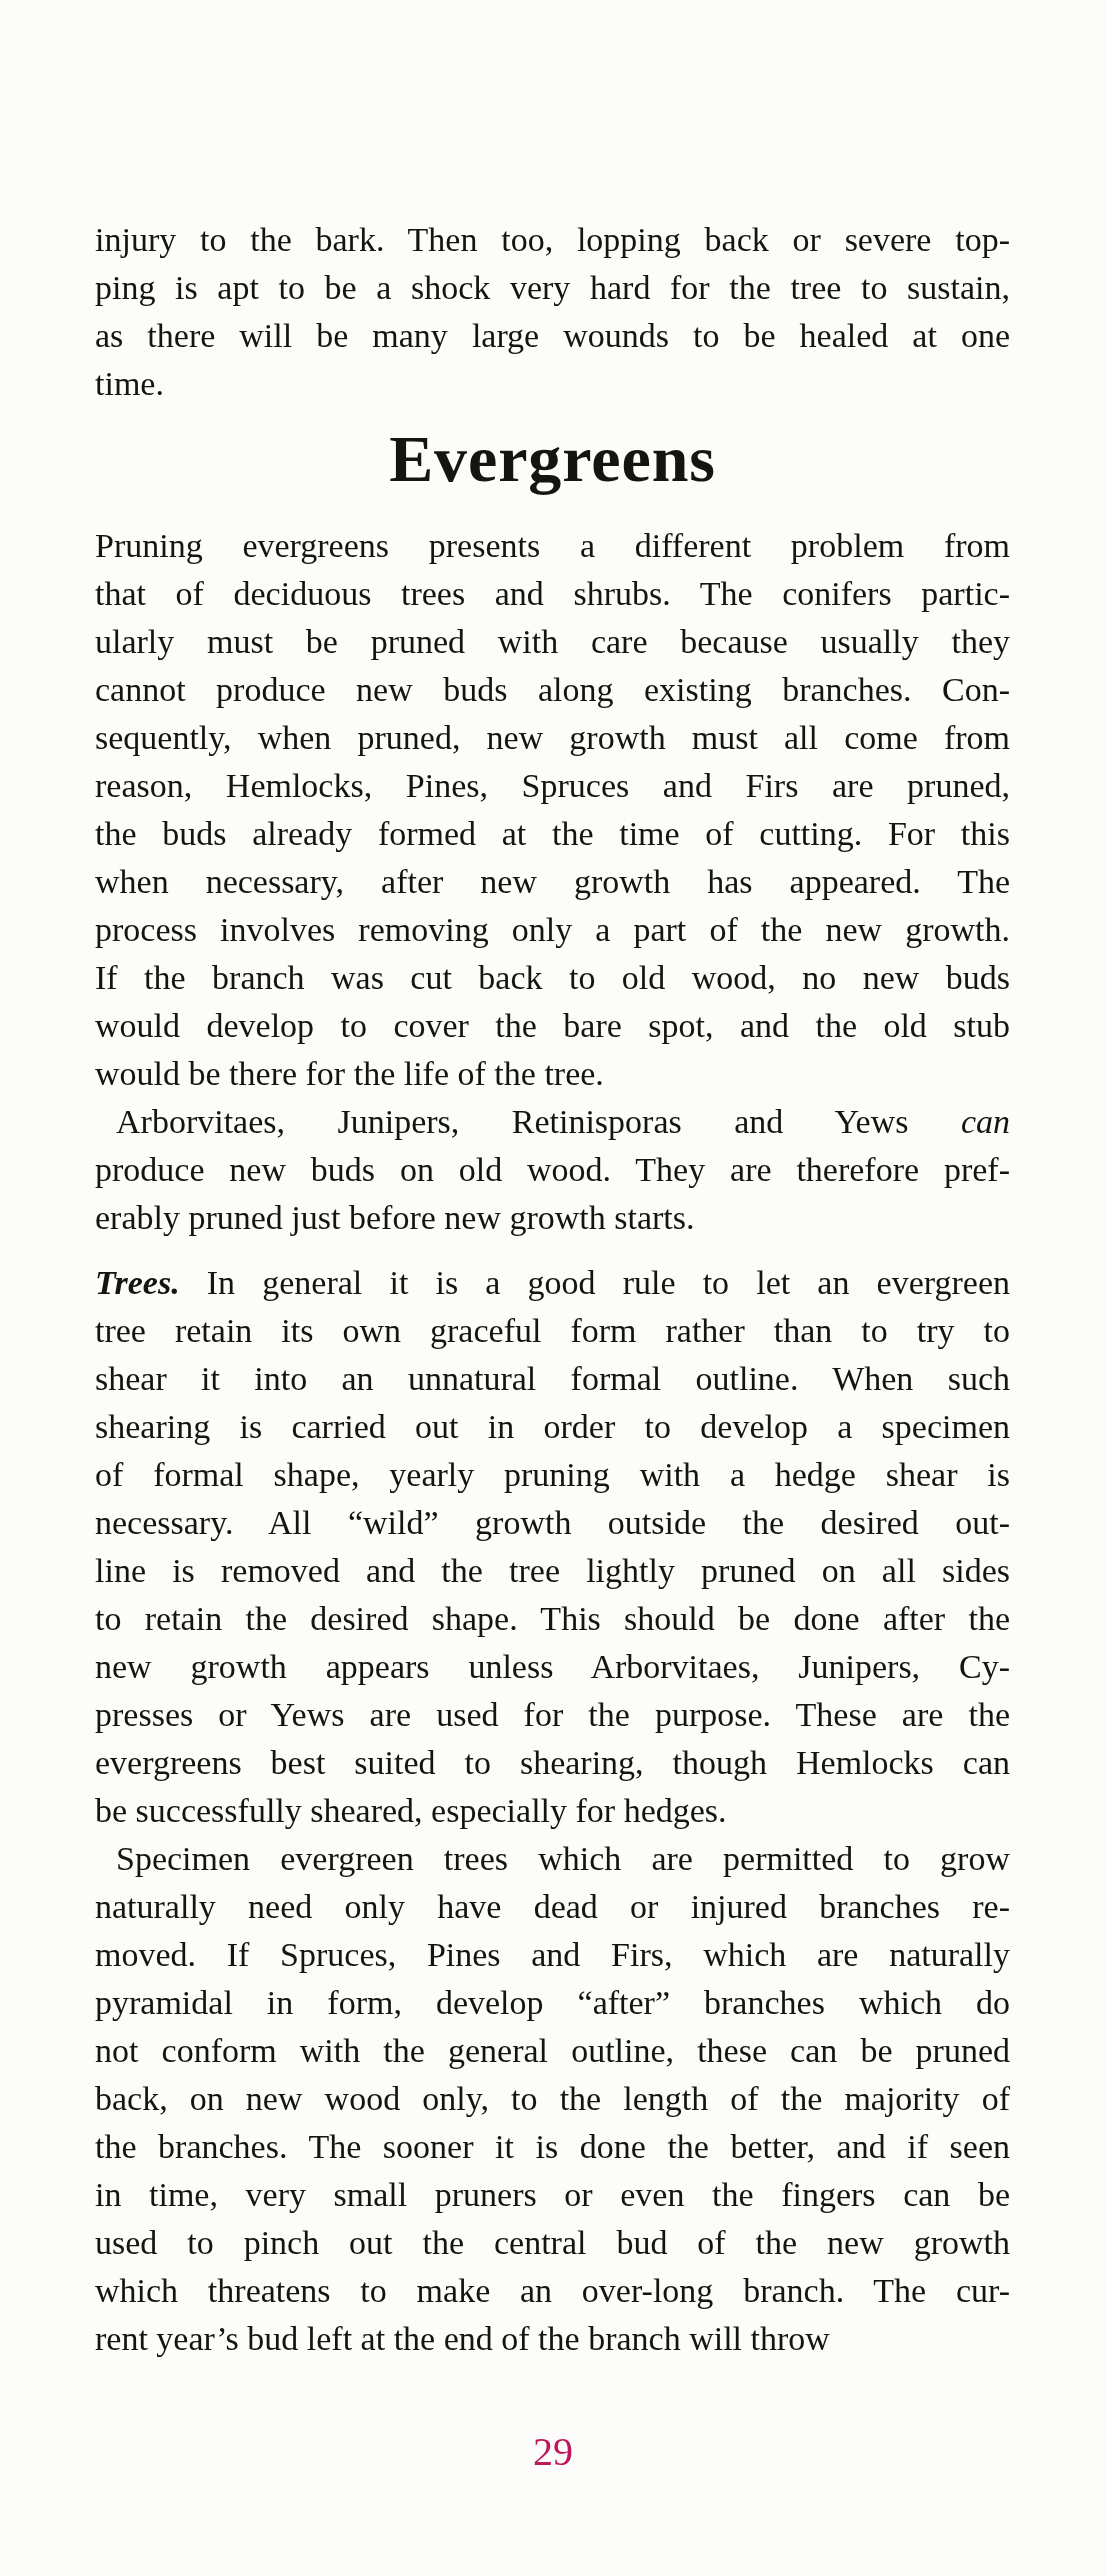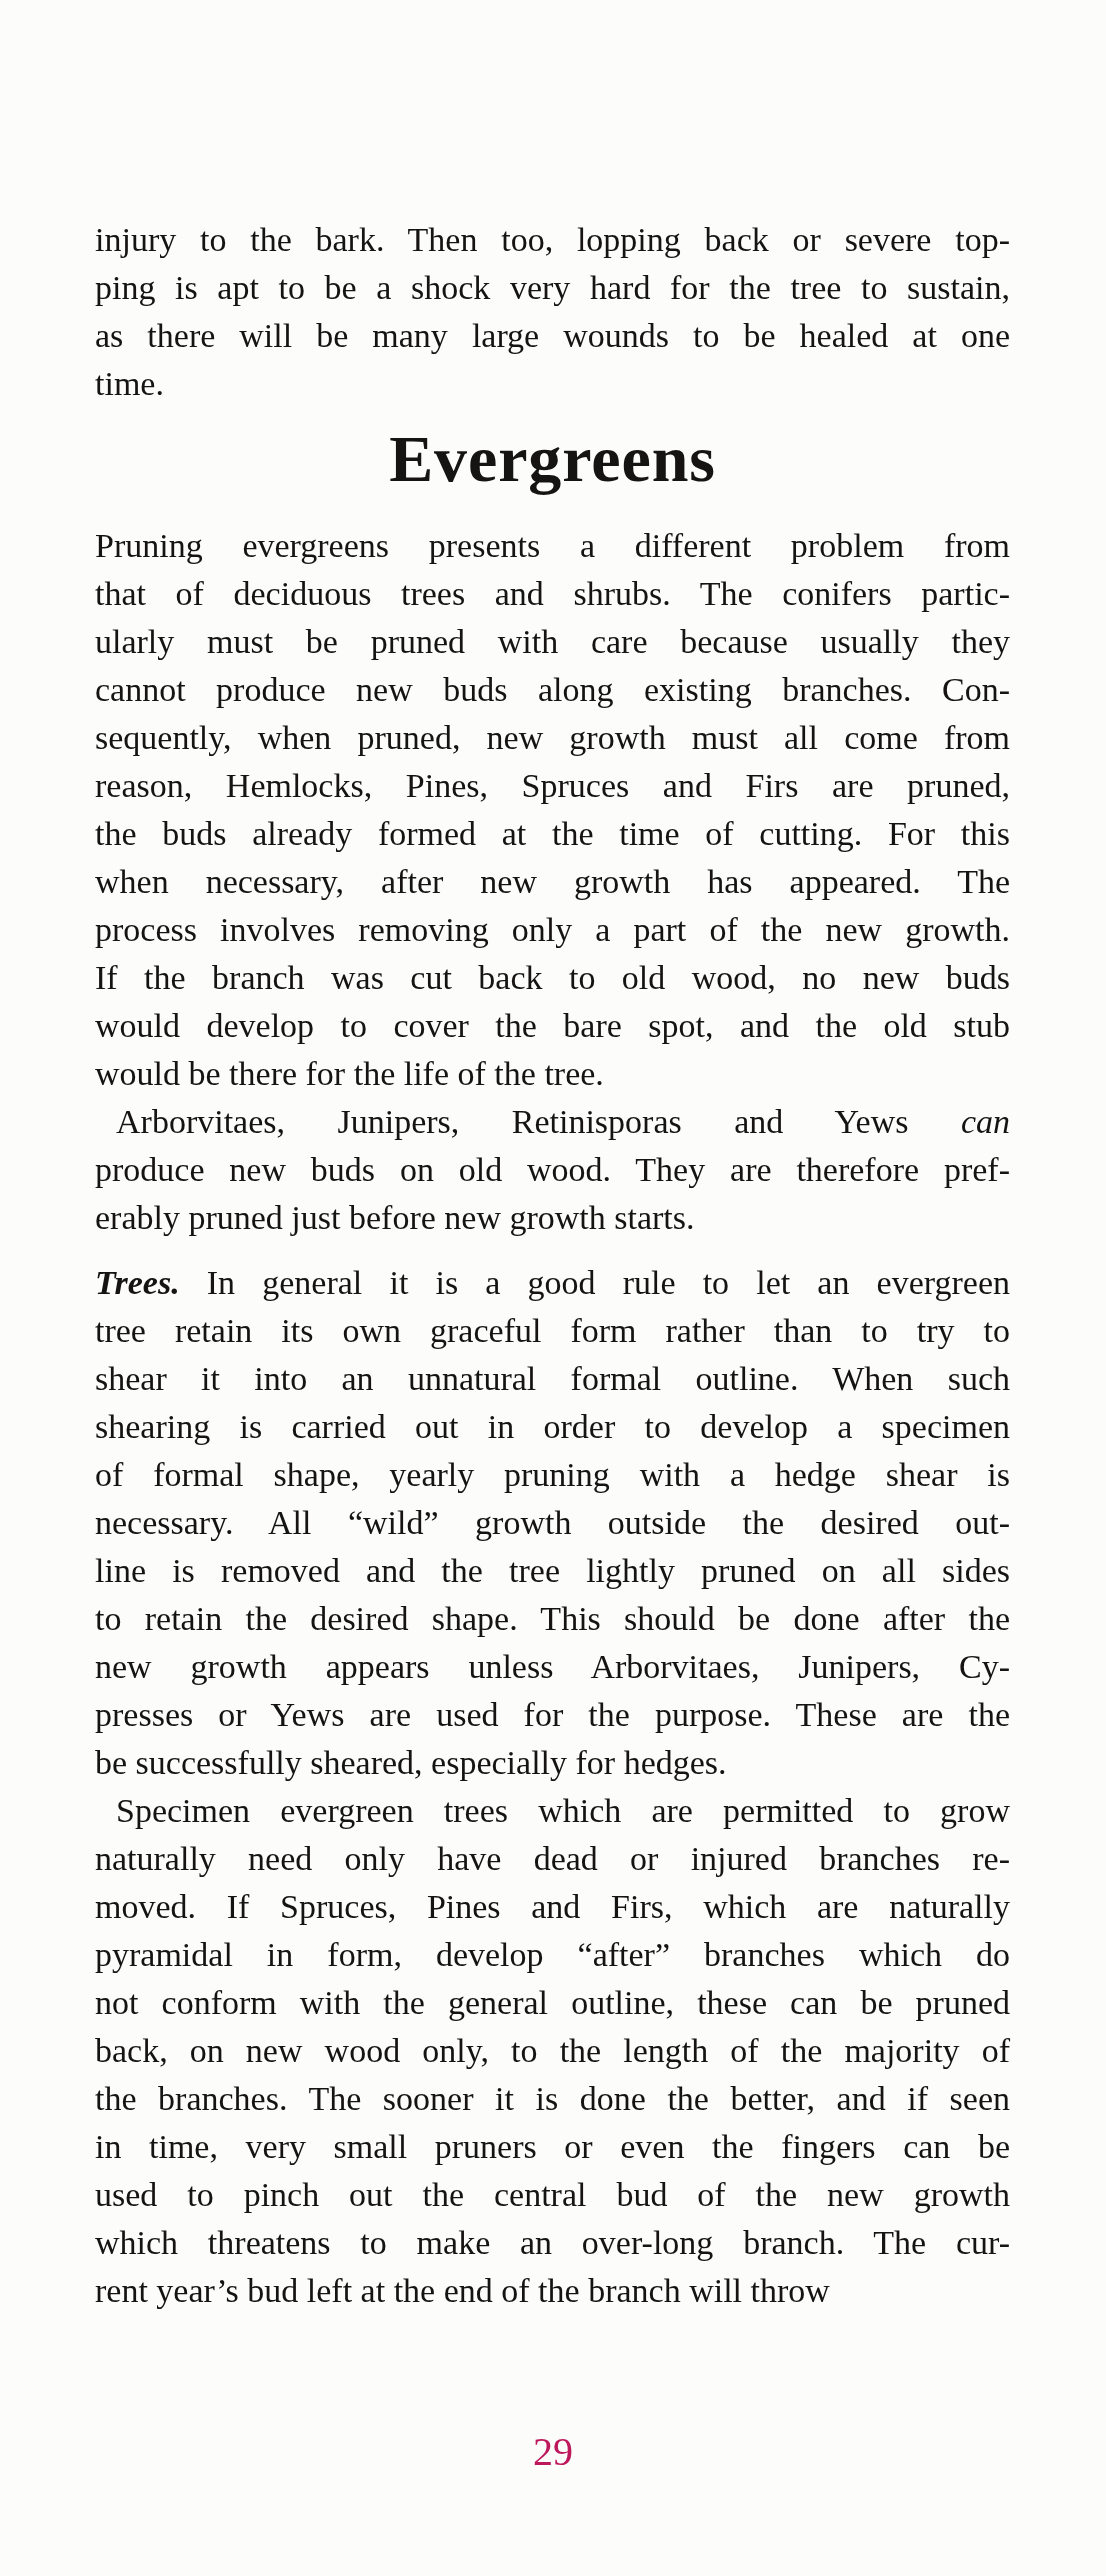--- a/index.html
+++ b/index.html
@@ -93,20 +93,21 @@
       <div class="ln"><span class="lead-bold-italic">Trees.</span><span> In general it is a good rule to let an evergreen</span></div>
       <div class="ln">tree retain its own graceful form rather than to try to</div>
       <div class="ln">shear it into an unnatural formal outline. When such</div>
       <div class="ln">shearing is carried out in order to develop a specimen</div>
       <div class="ln">of formal shape, yearly pruning with a hedge shear is</div>
       <div class="ln">necessary. All “wild” growth outside the desired out-</div>
       <div class="ln">line is removed and the tree lightly pruned on all sides</div>
       <div class="ln">to retain the desired shape. This should be done after the</div>
       <div class="ln">new growth appears unless Arborvitaes, Junipers, Cy-</div>
       <div class="ln">presses or Yews are used for the purpose. These are the</div>
+      <div class="ln">evergreens best suited to shearing, though Hemlocks can</div>
       <div class="ln last">be successfully sheared, especially for hedges.</div>
     </div>
 
     <div>
       <div class="ln indent">Specimen evergreen trees which are permitted to grow</div>
       <div class="ln">naturally need only have dead or injured branches re-</div>
       <div class="ln">moved. If Spruces, Pines and Firs, which are naturally</div>
       <div class="ln">pyramidal in form, develop “after” branches which do</div>
       <div class="ln">not conform with the general outline, these can be pruned</div>
       <div class="ln">back, on new wood only, to the length of the majority of</div>

